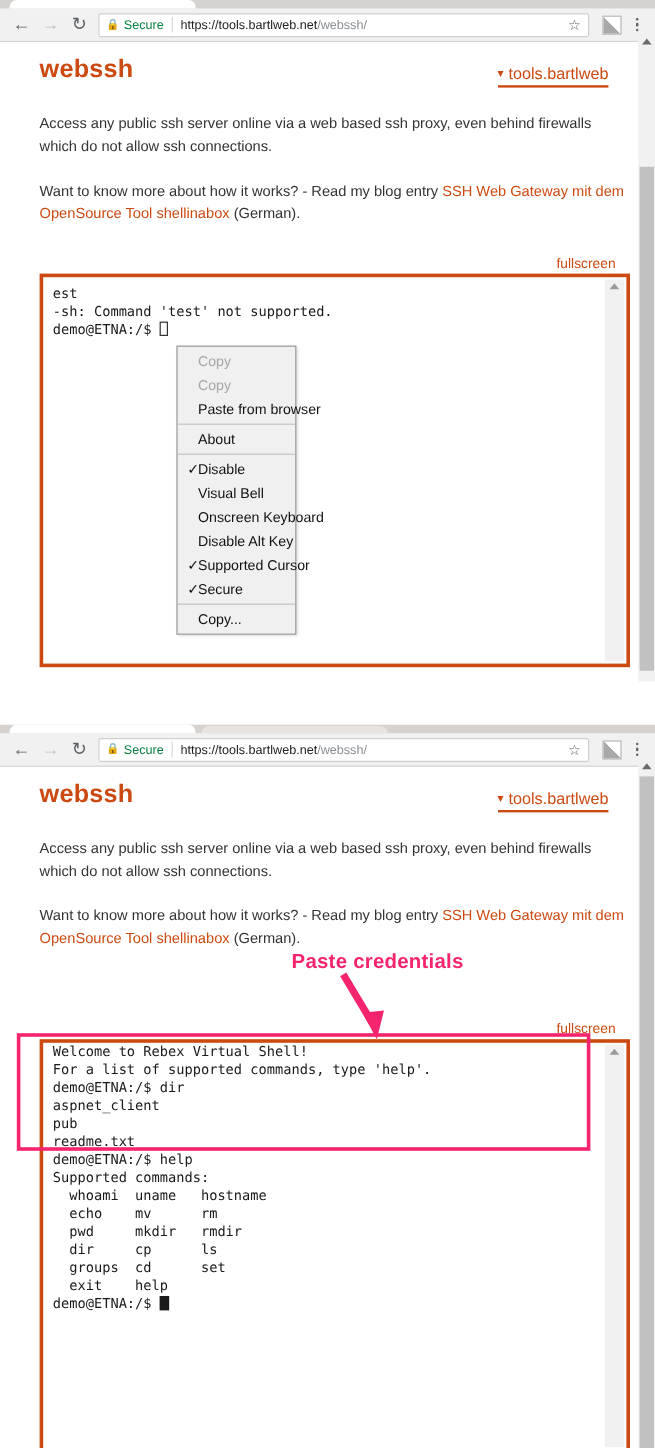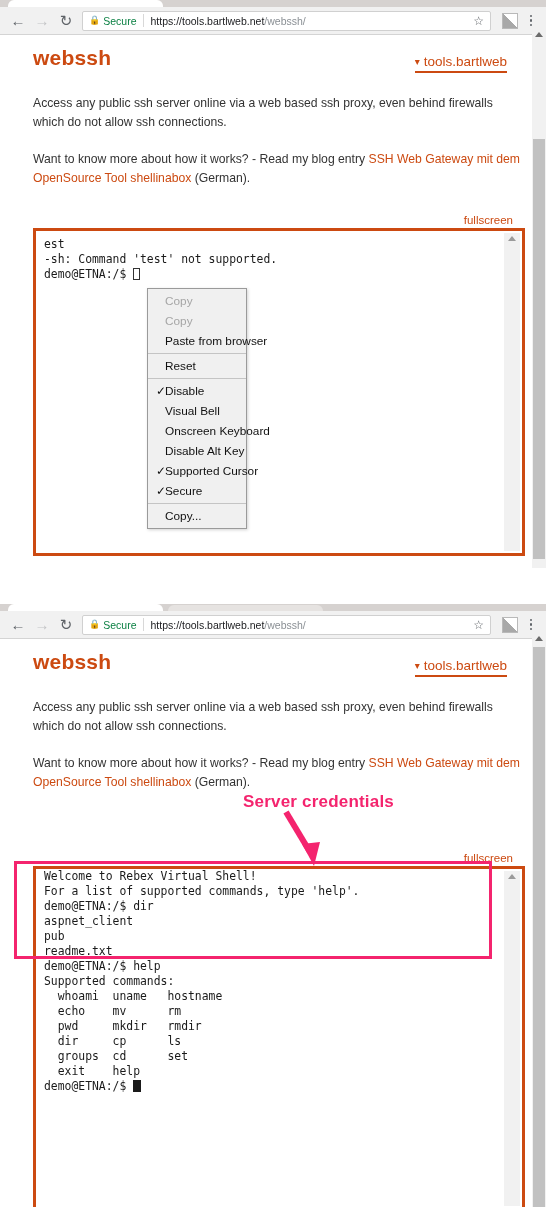--- a/index.html
+++ b/index.html
@@ -191,21 +191,21 @@
         </div>
       </div>
     </div>
   </div>
 
   <div class="ctxmenu" style="left:147px; top:288px;">
       <div class="item disabled"><span class="tick"></span><span>Copy</span></div>
       <div class="item disabled"><span class="tick"></span><span>Copy</span></div>
       <div class="item"><span class="tick"></span><span>Paste from browser</span></div>
       <div class="sep"></div>
-      <div class="item"><span class="tick"></span><span>Reset</span></div>
+      <div class="item"><span class="tick"></span><span>About</span></div>
       <div class="sep"></div>
       <div class="item"><span class="tick">✓</span><span>Disable</span></div>
       <div class="item"><span class="tick"></span><span>Visual Bell</span></div>
       <div class="item"><span class="tick"></span><span>Onscreen Keyboard</span></div>
       <div class="item"><span class="tick"></span><span>Disable Alt Key</span></div>
       <div class="item"><span class="tick">✓</span><span>Supported Cursor</span></div>
       <div class="item"><span class="tick">✓</span><span>Secure</span></div>
       <div class="sep"></div>
       <div class="item"><span class="tick"></span><span>Copy...</span></div>
     </div>
@@ -273,21 +273,21 @@
   groups  cd      set
   exit    help
 demo@ETNA:/$ </span><span class="caret-solid"></span></div>
         <div class="term-scroll">
           <div class="arrow"></div>
         </div>
       </div>
     </div>
   </div>
 
-  <div class="annot-label" style="left:243px; top:792px;">Server credentials</div>
+  <div class="annot-label" style="left:243px; top:792px;">Paste credentials</div>
   <svg style="position:absolute; left:270px; top:808px; width:70px; height:62px;">
     <path d="M 16 4 L 40 44" stroke="#f4246e" stroke-width="6" fill="none"></path>
     <path d="M 32 36 L 44 58 L 50 34 Z" fill="#f4246e"></path>
   </svg>
   <div class="annot-box" style="left:14px; top:861px; width:478px; height:98px;"></div>
 
   <div class="pagescroll" style="top:633px; height:574px;">
     <div class="up"></div>
     <div class="thumb" style="top:14px; height:560px;"></div>
   </div>

